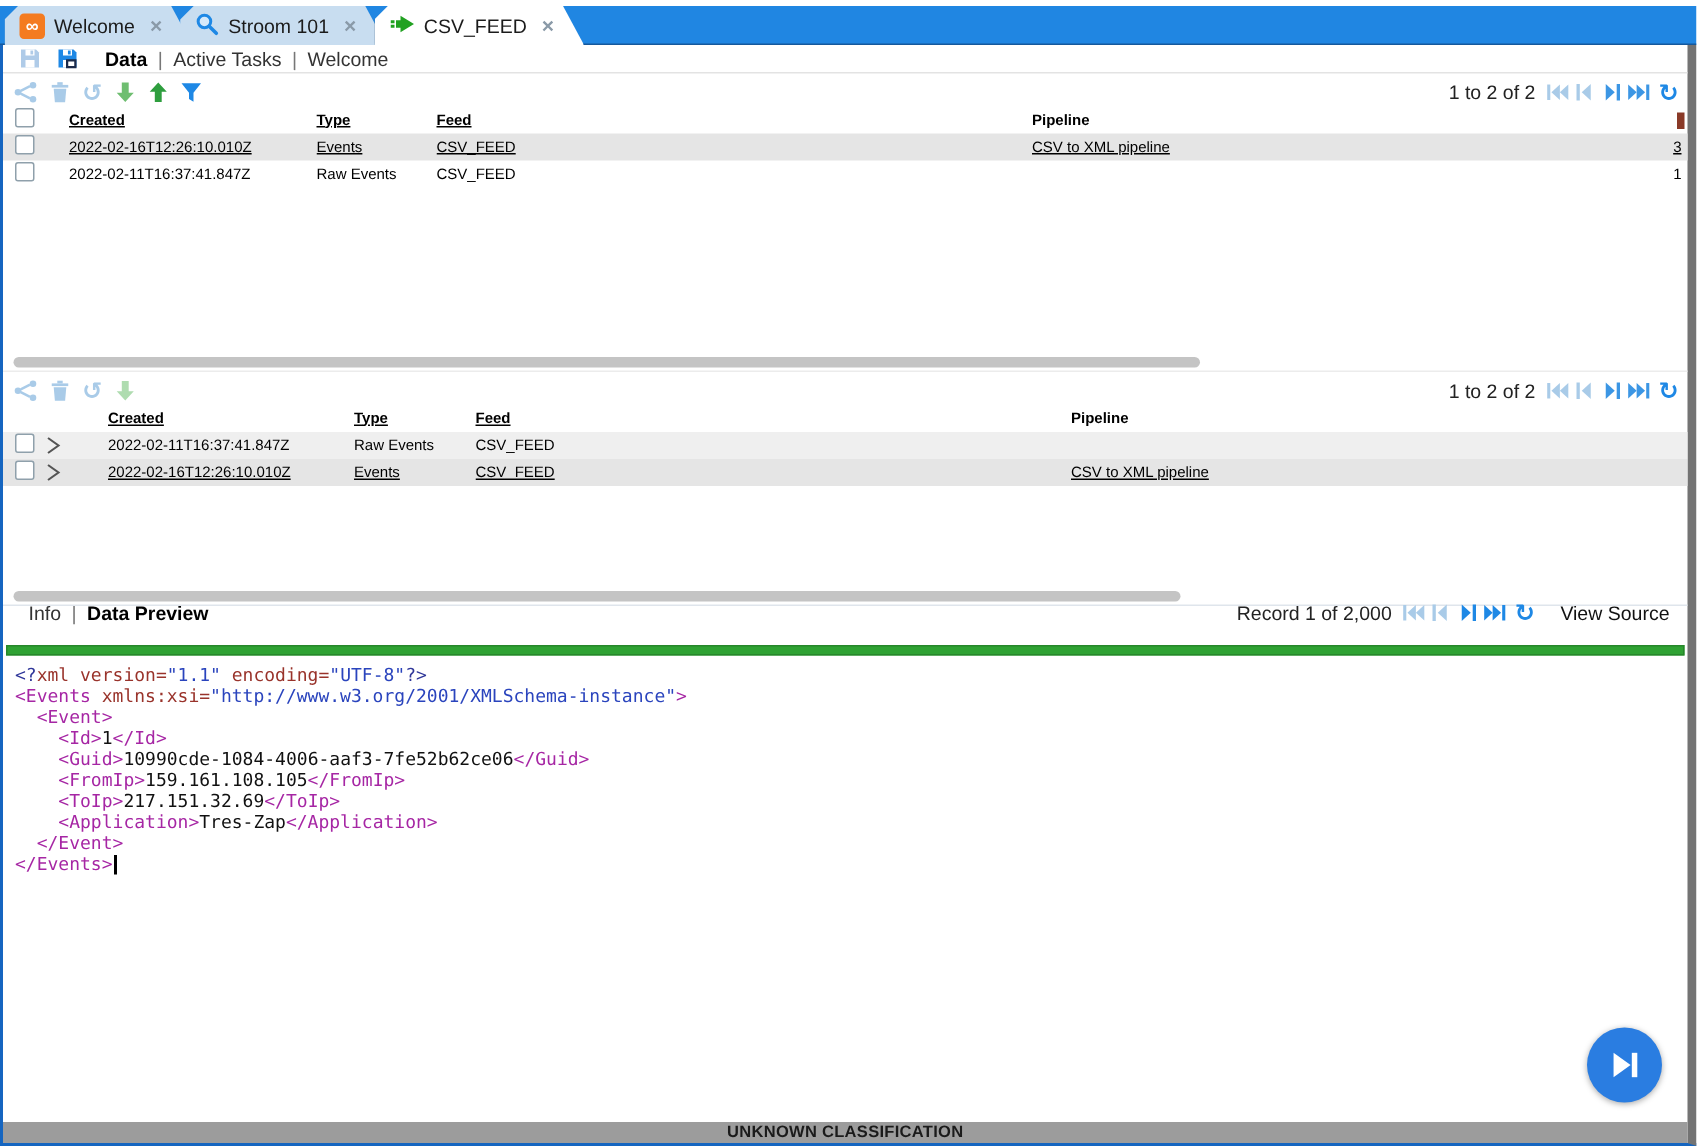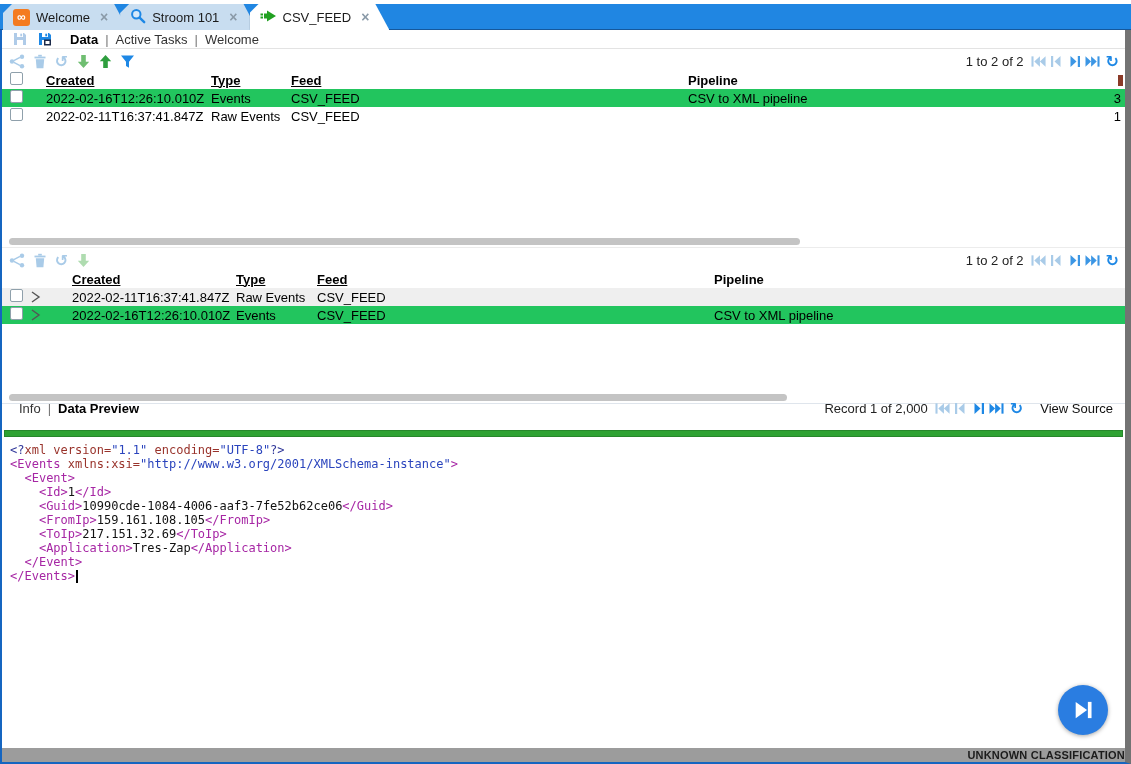--- a/index.html
+++ b/index.html
@@ -36,26 +36,26 @@
   .ptoolbar { height:22px; flex:none; display:flex; align-items:center; padding:2px 6px 0 6px; }
   .ptools { display:flex; align-items:center; gap:3px; }
   .tbtn { width:19px; height:18px; display:flex; align-items:center; justify-content:center; }
   .spacer { flex:1; }
   .pager { display:flex; align-items:center; gap:3px; font-size:13px; color:#222; }
   .pager .pbtn { width:15px; height:14px; display:flex; align-items:center; justify-content:center; }
   .pager .refresh, .undo-glyph { font-family:"DejaVu Sans", sans-serif; font-weight:bold; }
   .pager .refresh { color:#1E88E5; font-size:16px; line-height:13px; margin-left:3px; }
   .pager .ptext { margin-right:4px; }
 
-  .thead, .trow { display:grid; align-items:center; height:18px; font-size:13px; color:#000; }
+  .thead, .trow { display:grid; align-items:center; height:18px; font-size:10px; color:#000; }
   .u-grid { grid-template-columns:36px 165px 80px 397px 1fr 26px; padding-left:8px; }
   .l-grid { grid-template-columns:20px 42px 164px 81px 397px 1fr; padding-left:8px; }
   .thead { font-weight:bold; }
   .thead .sortable { text-decoration:underline; }
-  .trow.sel { background:#22c55e; }
+  .trow.sel { background:#e5e5e5;text-decoration:underline; }
   .trow.alt { background:#EFEFEF; }
   .cell { overflow:hidden; white-space:nowrap; }
   .cell.num { text-align:right; padding-right:4px; }
   .cb { width:13px; height:13px; border:1px solid #8fa0ab; border-radius:2px; background:#fff; display:inline-block; }
   .chev { display:flex; align-items:center; }
   .clip-hdr { width:5px; height:11px; background:#8a3a28; justify-self:end; margin-right:2px; }
 
   .hscroll-track { height:12px; flex:none; display:flex; align-items:center; padding-left:7px; }
   .hscroll { height:7px; background:#c4c4c4; border-radius:4px; }
   .hs1 { width:791px; } .hs2 { width:778px; }
@@ -73,21 +73,21 @@
   .tk-av { color:#2A44BD; } 
   .tk-tg { color:#A626A4; } 
   .tk-tx { color:#111; }    
   .caret { display:inline-block; width:2px; height:13px; background:#000; vertical-align:text-bottom; margin-left:1px; }
 
   .step-fab { position:absolute; right:17px; bottom:13px; width:50px; height:50px; border-radius:50%;
               background:#2A7DE1; display:flex; align-items:center; justify-content:center;
               box-shadow:0 1px 4px rgba(0,0,0,.35); }
 
   
-  .classbar { height:14px; flex:none; background:#9C9C9C; display:flex; align-items:center; justify-content:flex-end;
+  .classbar { height:14px; flex:none; background:#9C9C9C; display:flex; align-items:center; justify-content:center;
               font-size:11px; font-weight:bold; color:#1b1b1b; letter-spacing:.2px; }
 </style>
 </head>
 <body>
 
 <div class="app">
 
   <div class="tabbar">
     <div class="tabbar-blue"></div>
     <div class="tabs">

